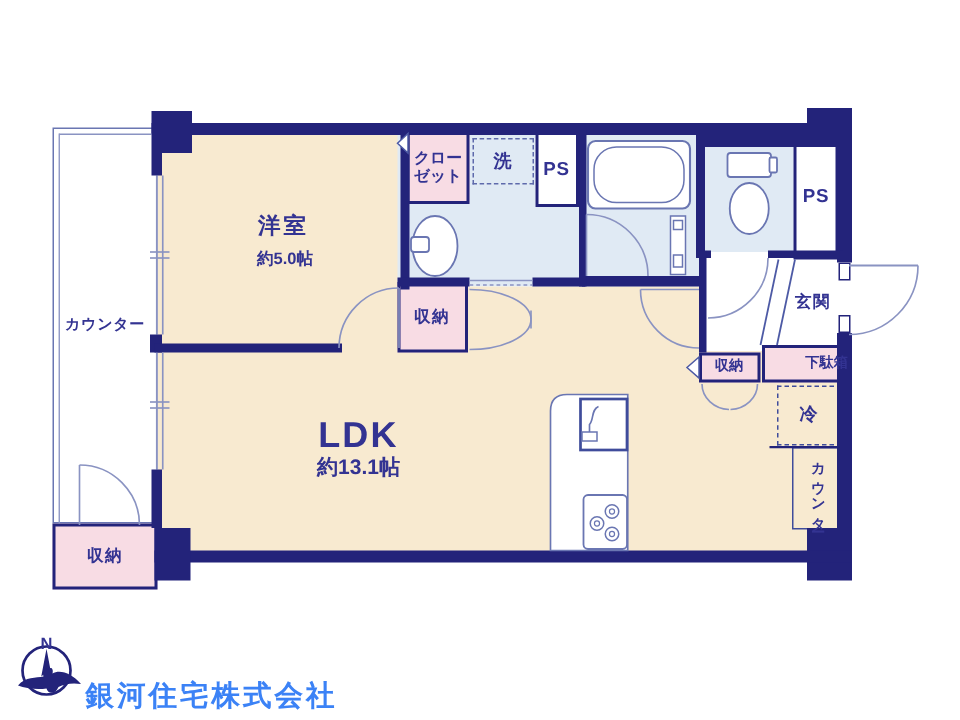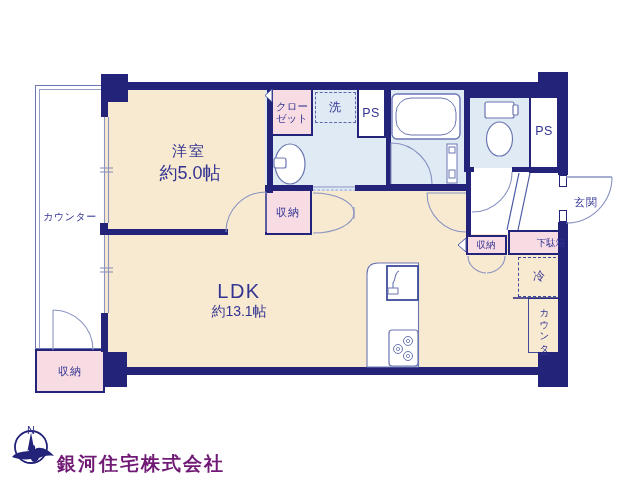--- a/index.html
+++ b/index.html
@@ -7,23 +7,23 @@
           font-family:"Liberation Sans","DejaVu Sans",sans-serif;}
   .r{position:absolute;}
   .w{position:absolute;background:#23237a;}
   .box{position:absolute;box-sizing:border-box;}
   .pink{background:#f8dce4;border:2.5px solid #23237a;}
   .white-box{background:#ffffff;border:2px solid #23237a;}
   .dash-blue{background:#e0eaf4;border:1.5px dashed #5e6aab;}
   .dash-cream{background:#f8ead0;border:1.6px dashed #3f4c9b;}
   .cream-box{background:#f8ead0;border:1.4px solid #3f4c9b;}
   .lbl{position:absolute;transform:translate(-50%,-50%);white-space:nowrap;
-       color:#333392;font-weight:400;line-height:1.15;text-align:center;}
+       color:#333392;font-weight:700;line-height:1.15;text-align:center;}
   .vert{writing-mode:vertical-rl;}
-  .watermark{position:absolute;color:#701a75;font-weight:700;letter-spacing:2px;
+  .watermark{position:absolute;color:#3b82f6;font-weight:700;letter-spacing:2px;
              text-shadow:0 0 1px #ffffff;}
   svg.overlay{position:absolute;left:0;top:0;pointer-events:none;}
 </style>
 </head>
 <body>
 
 <div class="canvas">
 
   <div class="r" style="left:104px;top:86px;width:172px;height:148px;background:#f8ead0;"></div>
   <div class="r" style="left:265px;top:86px;width:125px;height:105px;background:#e0eaf4;"></div>
@@ -180,31 +180,31 @@
     <g>
       <circle cx="31" cy="447" r="16" fill="none" stroke="#23237a" stroke-width="1.8"></circle>
       <polygon points="31,432.5 34.5,451 31,448 27.5,451" fill="#23237a"></polygon>
     </g>
 
     <path fill="#23237a" d="M12 457 C17 451 24 452 29 451 C28 447 30 444 32 447 C33 444 36 445 35 449 C40 446 48 449 54 456 C48 455 43 456 39 458 C37 463 32 463 31 459 C25 460 17 459 12 457 Z"></path>
   </svg>
 
   <div class="lbl" style="left:70px;top:217px;font-size:10px;letter-spacing:0.5px;">カウンター</div>
   <div class="lbl" style="left:189px;top:151px;font-size:15px;letter-spacing:2px;">洋室</div>
-  <div class="lbl" style="left:190px;top:173px;font-size:18px;">約5.0帖</div>
-  <div class="lbl" style="left:239px;top:291px;font-size:20px;letter-spacing:1.5px;">LDK</div>
+  <div class="lbl" style="left:190px;top:173px;font-size:11px;">約5.0帖</div>
+  <div class="lbl" style="left:239px;top:291px;font-size:24px;letter-spacing:1.5px;">LDK</div>
   <div class="lbl" style="left:239px;top:311px;font-size:14px;">約13.1帖</div>
   <div class="lbl" style="left:292px;top:112px;font-size:10.5px;">
     <span>クロー</span><br>
     <span>ゼット</span>
   </div>
   <div class="lbl" style="left:335px;top:108px;font-size:12px;">洗</div>
   <div class="lbl" style="left:371px;top:113px;font-size:12.5px;letter-spacing:0.5px;">PS</div>
   <div class="lbl" style="left:544px;top:131px;font-size:12.5px;letter-spacing:0.5px;">PS</div>
-  <div class="lbl" style="left:542px;top:202px;font-size:11px;letter-spacing:1px;margin-left:44px;">玄関</div>
+  <div class="lbl" style="left:542px;top:202px;font-size:11px;letter-spacing:1px;">玄関</div>
   <div class="lbl" style="left:551px;top:243px;font-size:9.5px;">下駄箱</div>
   <div class="lbl" style="left:486px;top:245px;font-size:9.5px;">収納</div>
   <div class="lbl" style="left:288px;top:212px;font-size:11px;letter-spacing:1px;">収納</div>
   <div class="lbl" style="left:70px;top:371px;font-size:11px;letter-spacing:1px;">収納</div>
   <div class="lbl" style="left:539px;top:277px;font-size:12px;">冷</div>
   <div class="lbl vert" style="left:544px;top:326px;font-size:9.5px;letter-spacing:1px;">カウンター</div>
   <div class="lbl" style="left:31px;top:430px;font-size:11px;">N</div>
   <div class="watermark" style="left:57px;top:451px;font-size:19px;">銀河住宅株式会社</div>
 
 </div>

